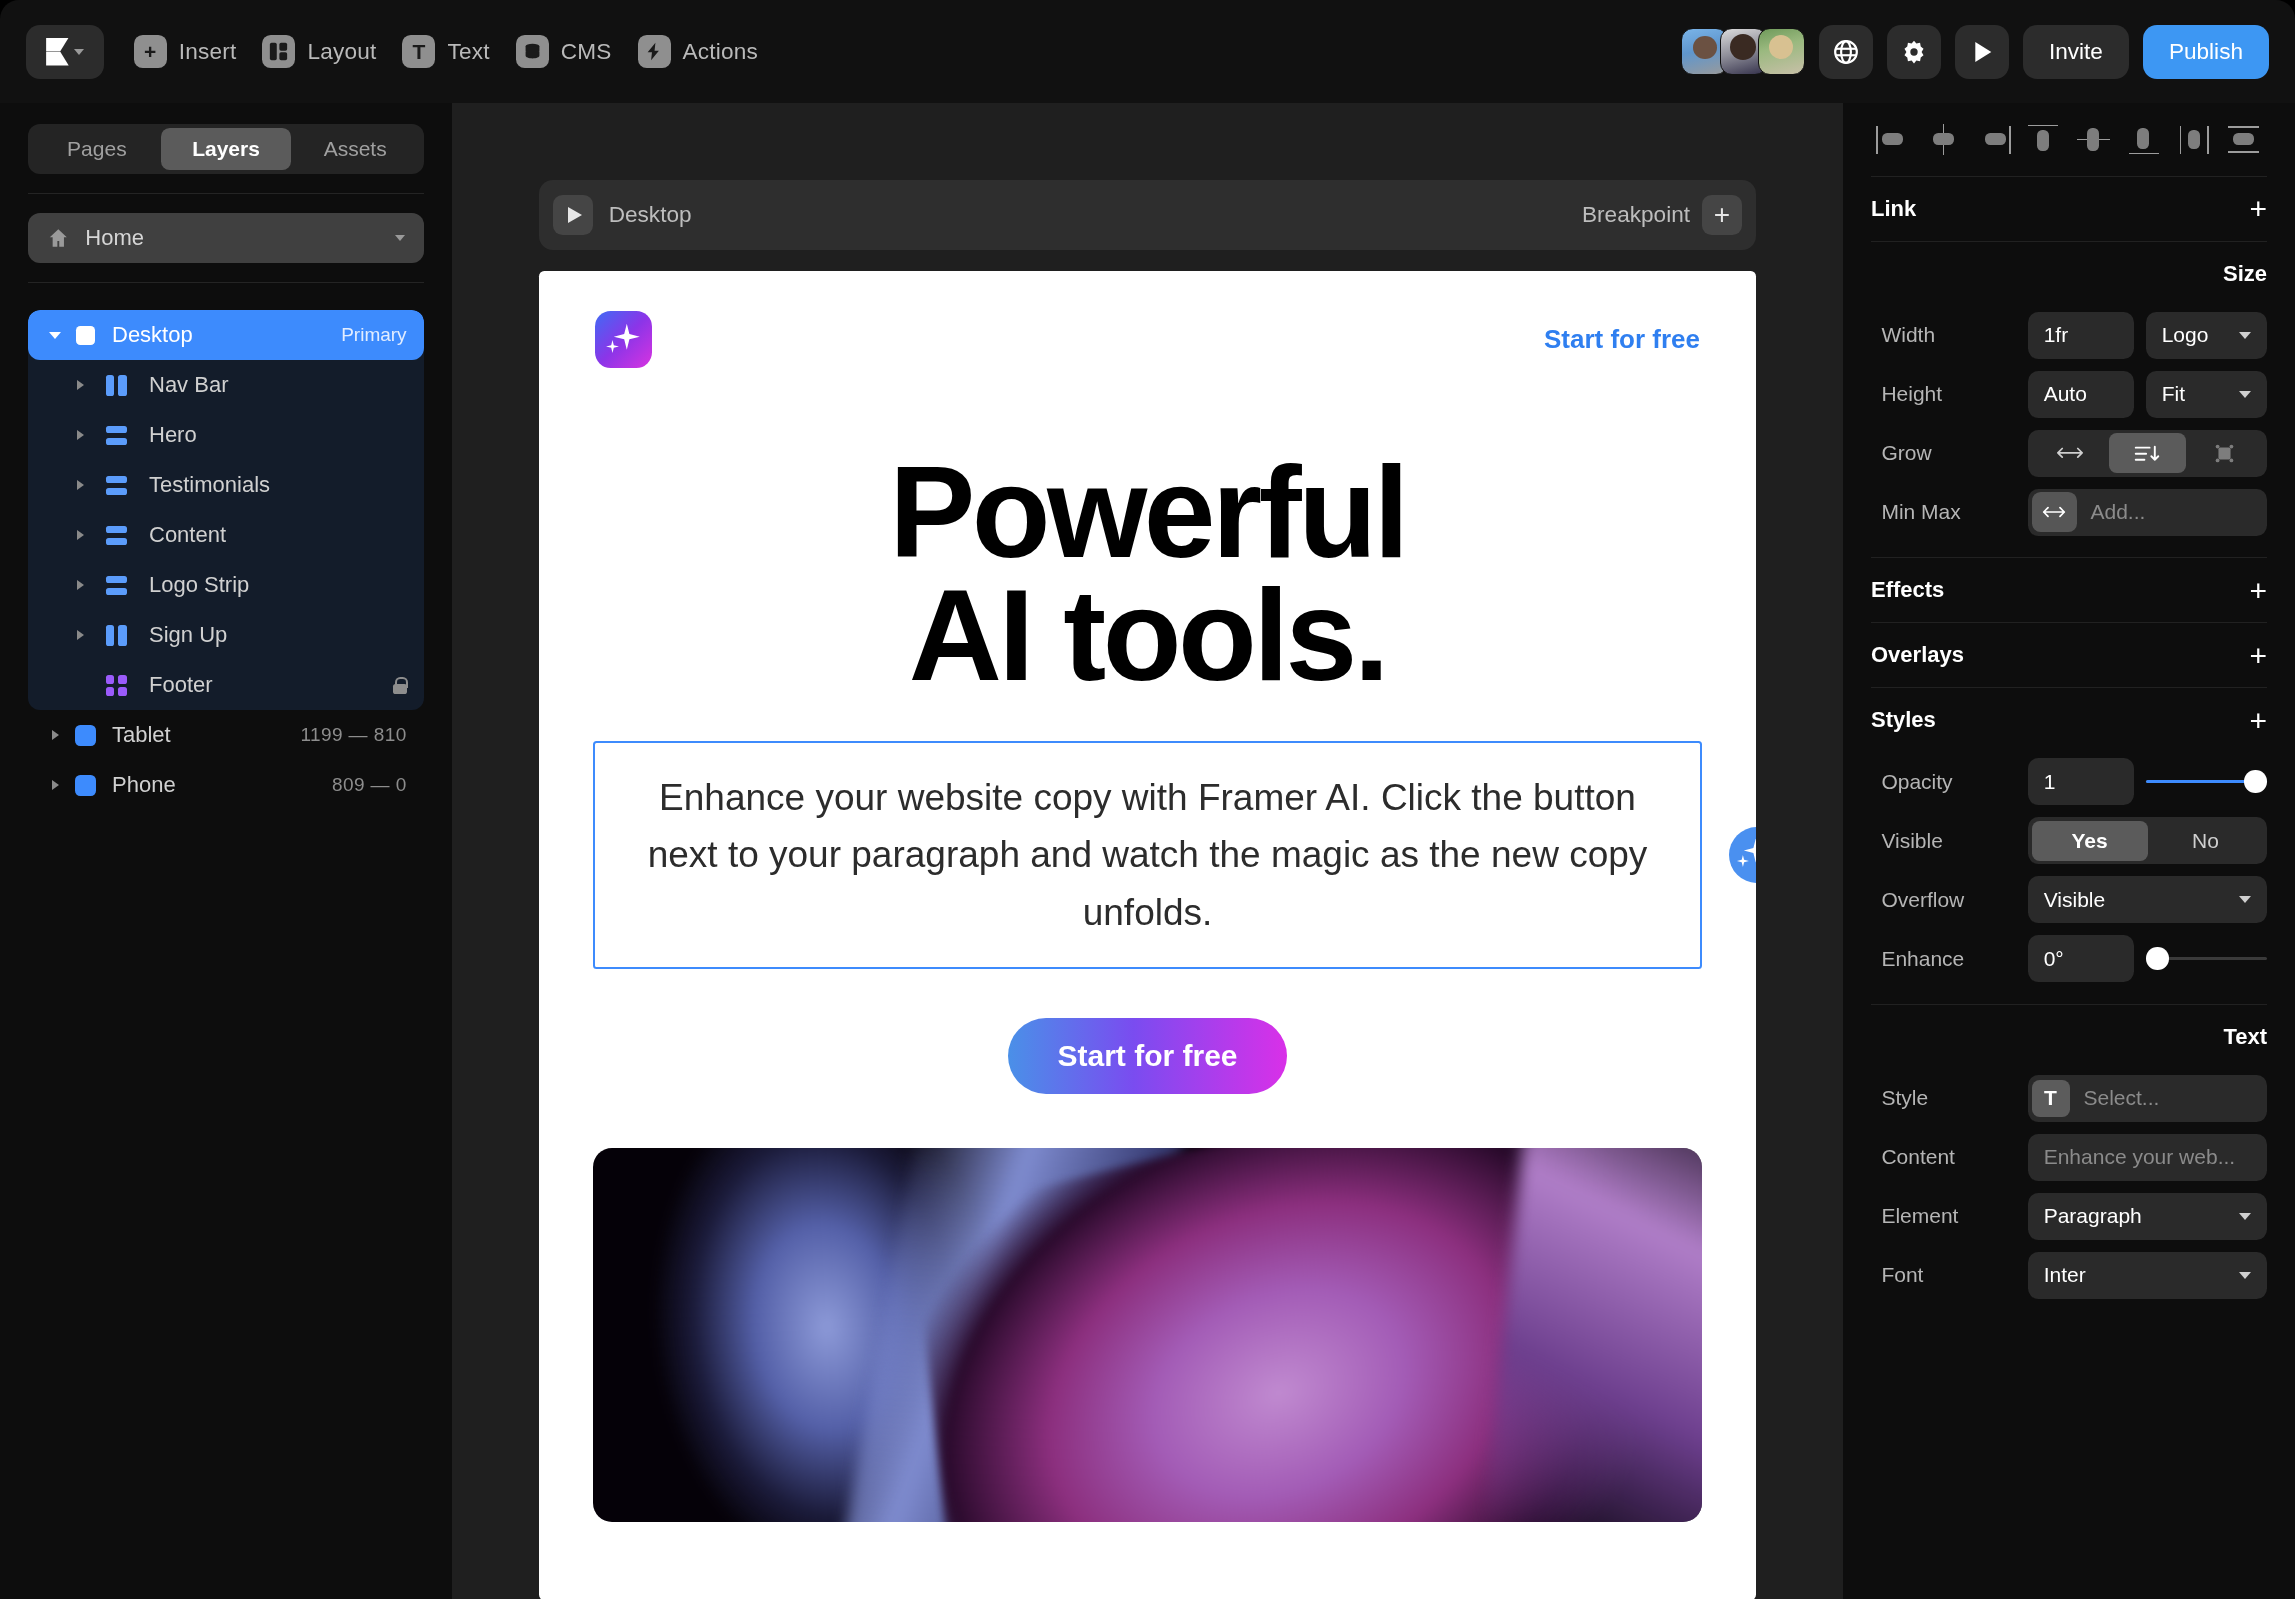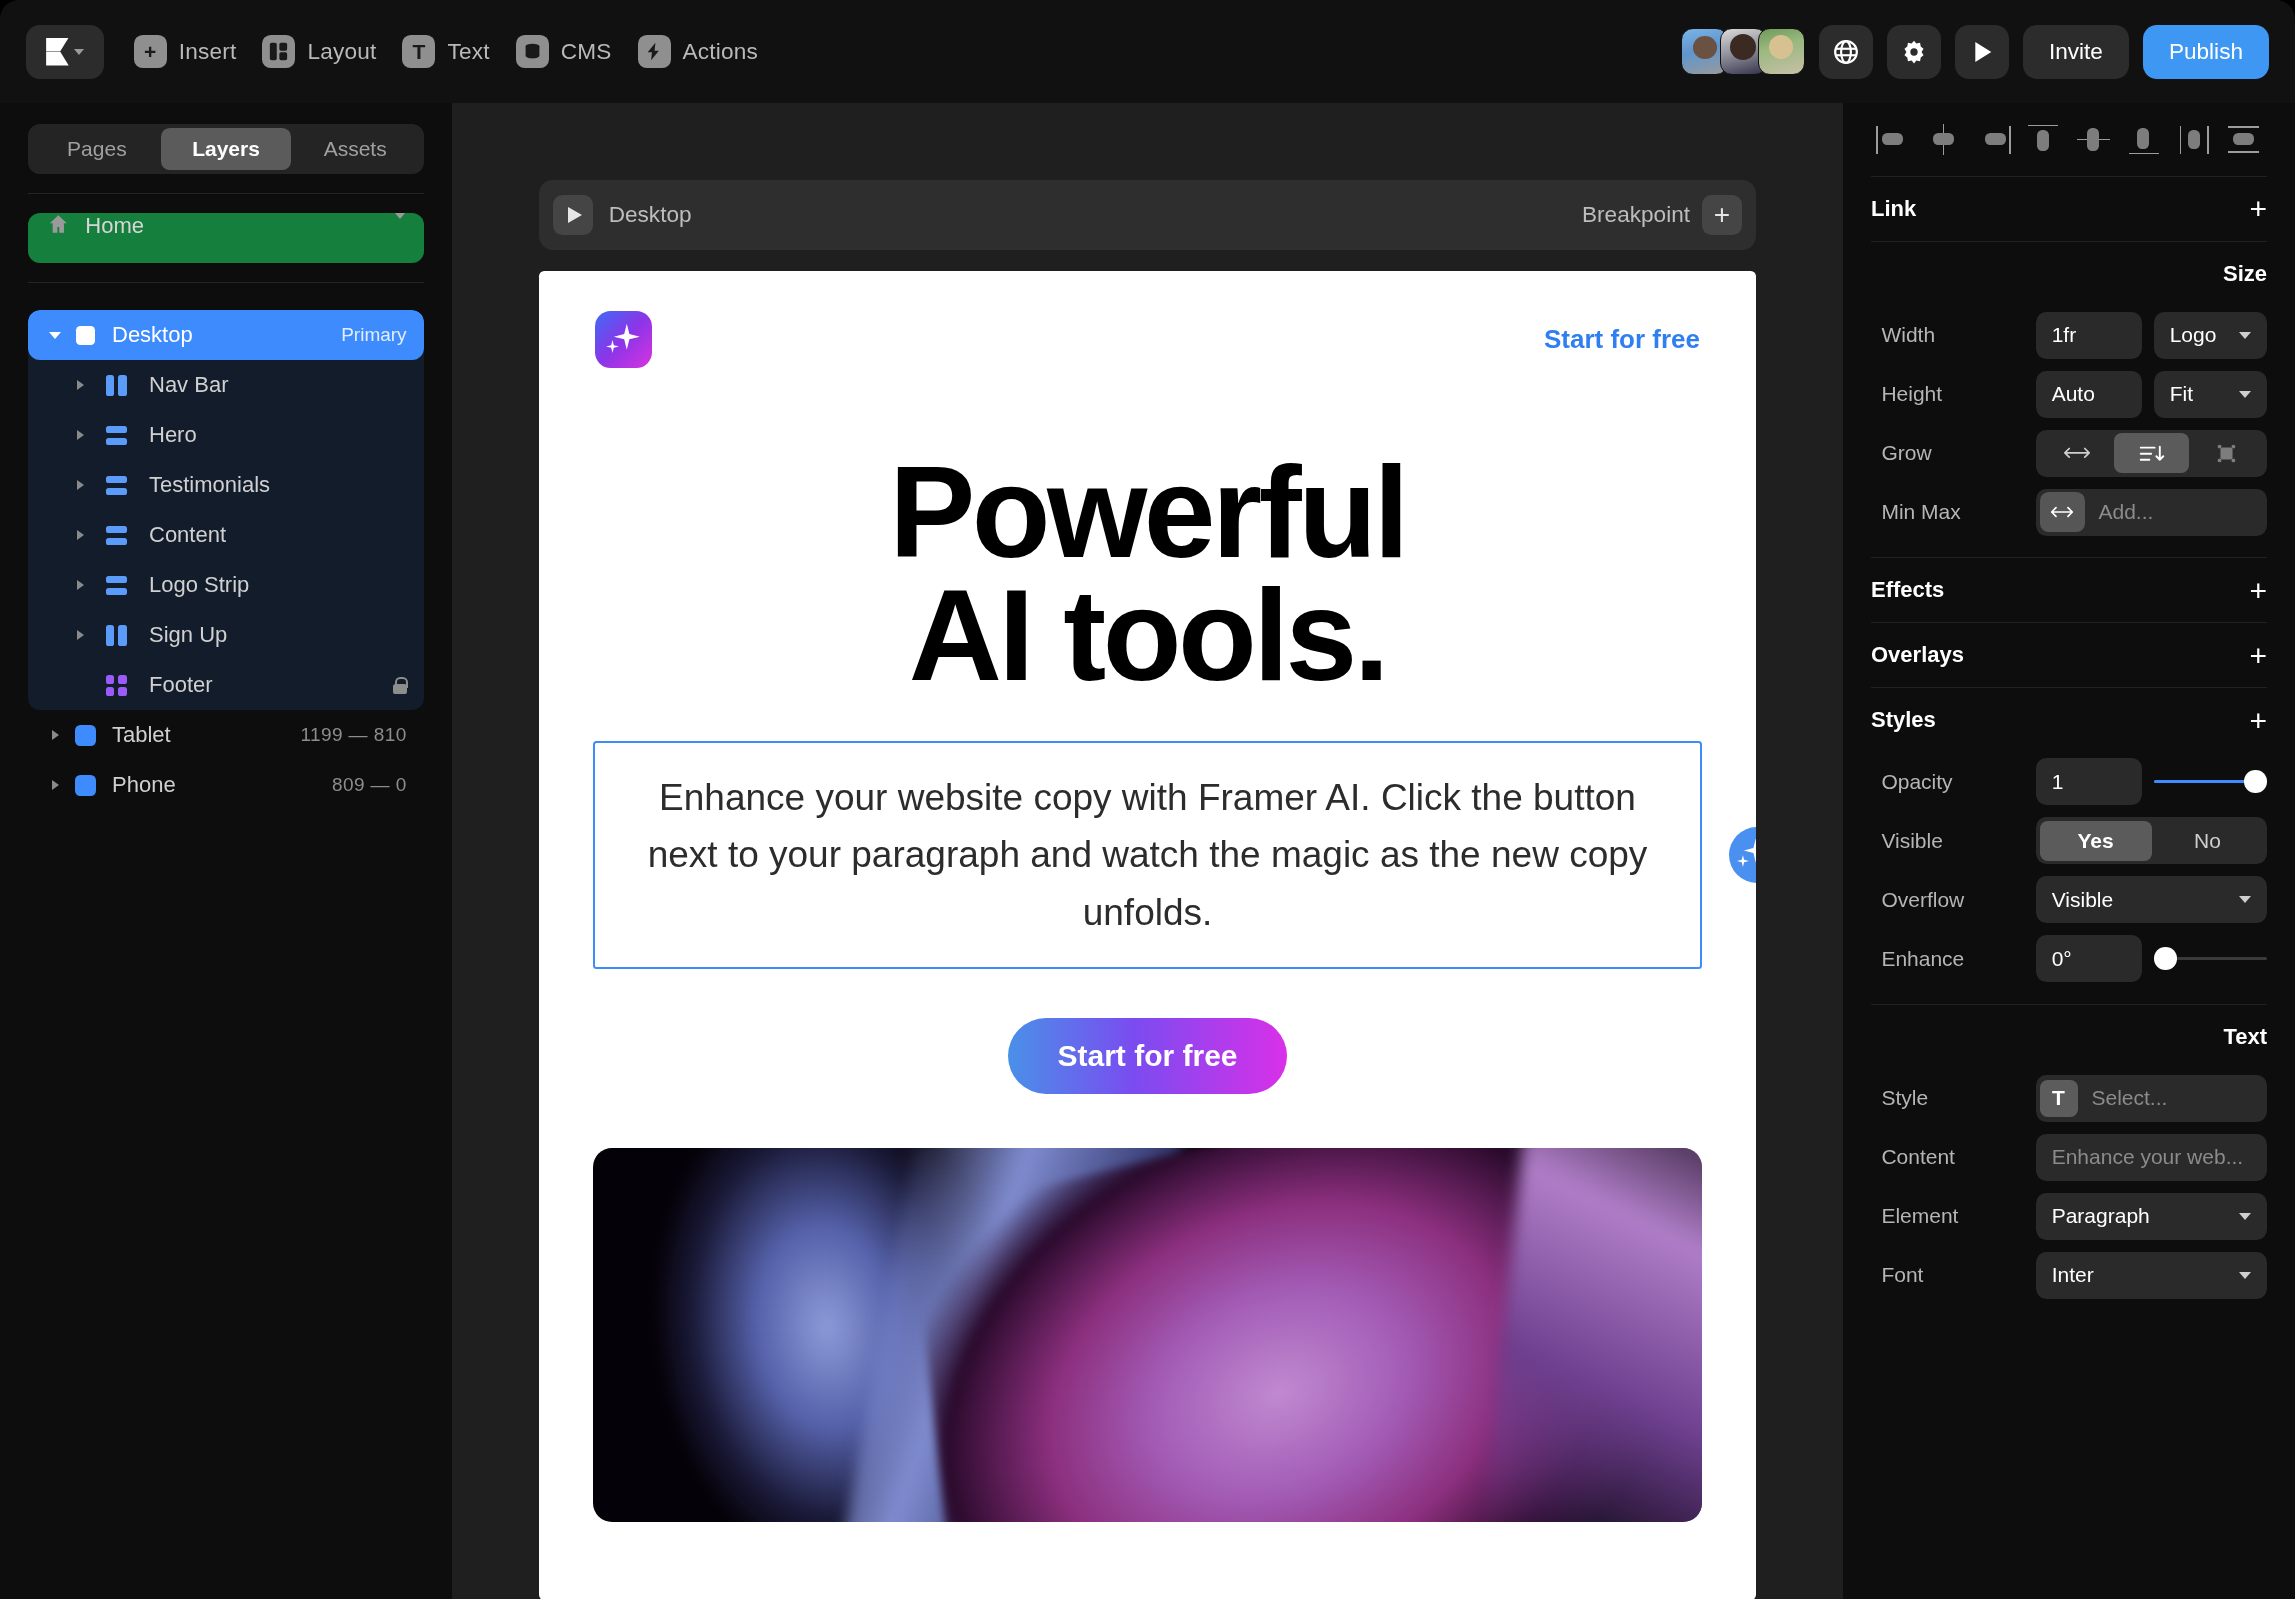--- a/index.html
+++ b/index.html
@@ -88,22 +88,22 @@
   .seg-item {
     flex: 1; height: 100%; border-radius: 8.7px; display: flex;
     align-items: center; justify-content: center;
     color: #a0a0a0; font-size: 21px; cursor: pointer;
   }
   .seg-item.active { background: #5b5b5b; color: #fff; font-weight: bold; }
 
   .divider { height: 0.9px; background: #242424; margin: 19px 0; }
 
   .page-row {
-    height: 50px; background: #15803d; border-radius: 12px;
-    display: flex; align-items: flex-start; padding: 0 19px; gap: 15.7px; cursor: pointer;
+    height: 50px; background: #404040; border-radius: 12px;
+    display: flex; align-items: center; padding: 0 19px; gap: 15.7px; cursor: pointer;
   }
   .page-name { color: #d6d6d6; font-size: 22px; flex: 1; }
 
   .tree { margin-top: 8.7px; }
   .tree-group { background: #131c2a; border-radius: 12px; overflow: hidden; }
   .row {
     height: 50px; display: flex; align-items: center; padding-right: 17.4px; cursor: pointer;
   }
   .row.sel { background: #3d8bfd; border-radius: 12px; }
   .row .disc {
@@ -226,21 +226,21 @@
   .align-row { height: 73px; display: flex; align-items: center; justify-content: space-between; padding: 0 3.5px; }
   .al { width: 38px; height: 35px; position: relative; cursor: pointer; }
   .al .bar { position: absolute; background: #9c9c9c; }
   .al .pill { position: absolute; background: #7d7d7d; border-radius: 5.2px; }
 
   .sec-head { display: flex; align-items: center; height: 64px; justify-content: flex-end; }
   .sec-title { color: #fff; font-size: 22px; font-weight: bold; }
   .sec-plus { margin-left: auto; color: #fff; font-size: 30px; line-height: 0.7; cursor: pointer; }
   .hr { height: 0.9px; background: #212121; }
 
-  .frow { display: flex; align-items: center; height: 59px; gap: 12px; }
+  .frow { display: flex; align-items: center; height: 59px; gap: 4px; }
   .flabel { width: 153px; flex: 0 0 153px; color: #b5b5b5; font-size: 21px; padding-left: 10.4px; }
   .fctrl { flex: 1; display: flex; gap: 12px; }
   .field {
     height: 47px; background: #2a2a2a; border-radius: 10.4px;
     display: flex; align-items: center; padding: 0 15.7px;
     color: #fff; font-size: 21px;
   }
   .field.num { width: 106px; }
   .field.sel { flex: 1; justify-content: space-between; }
   .field.ghost { color: #8b8b8b; }

